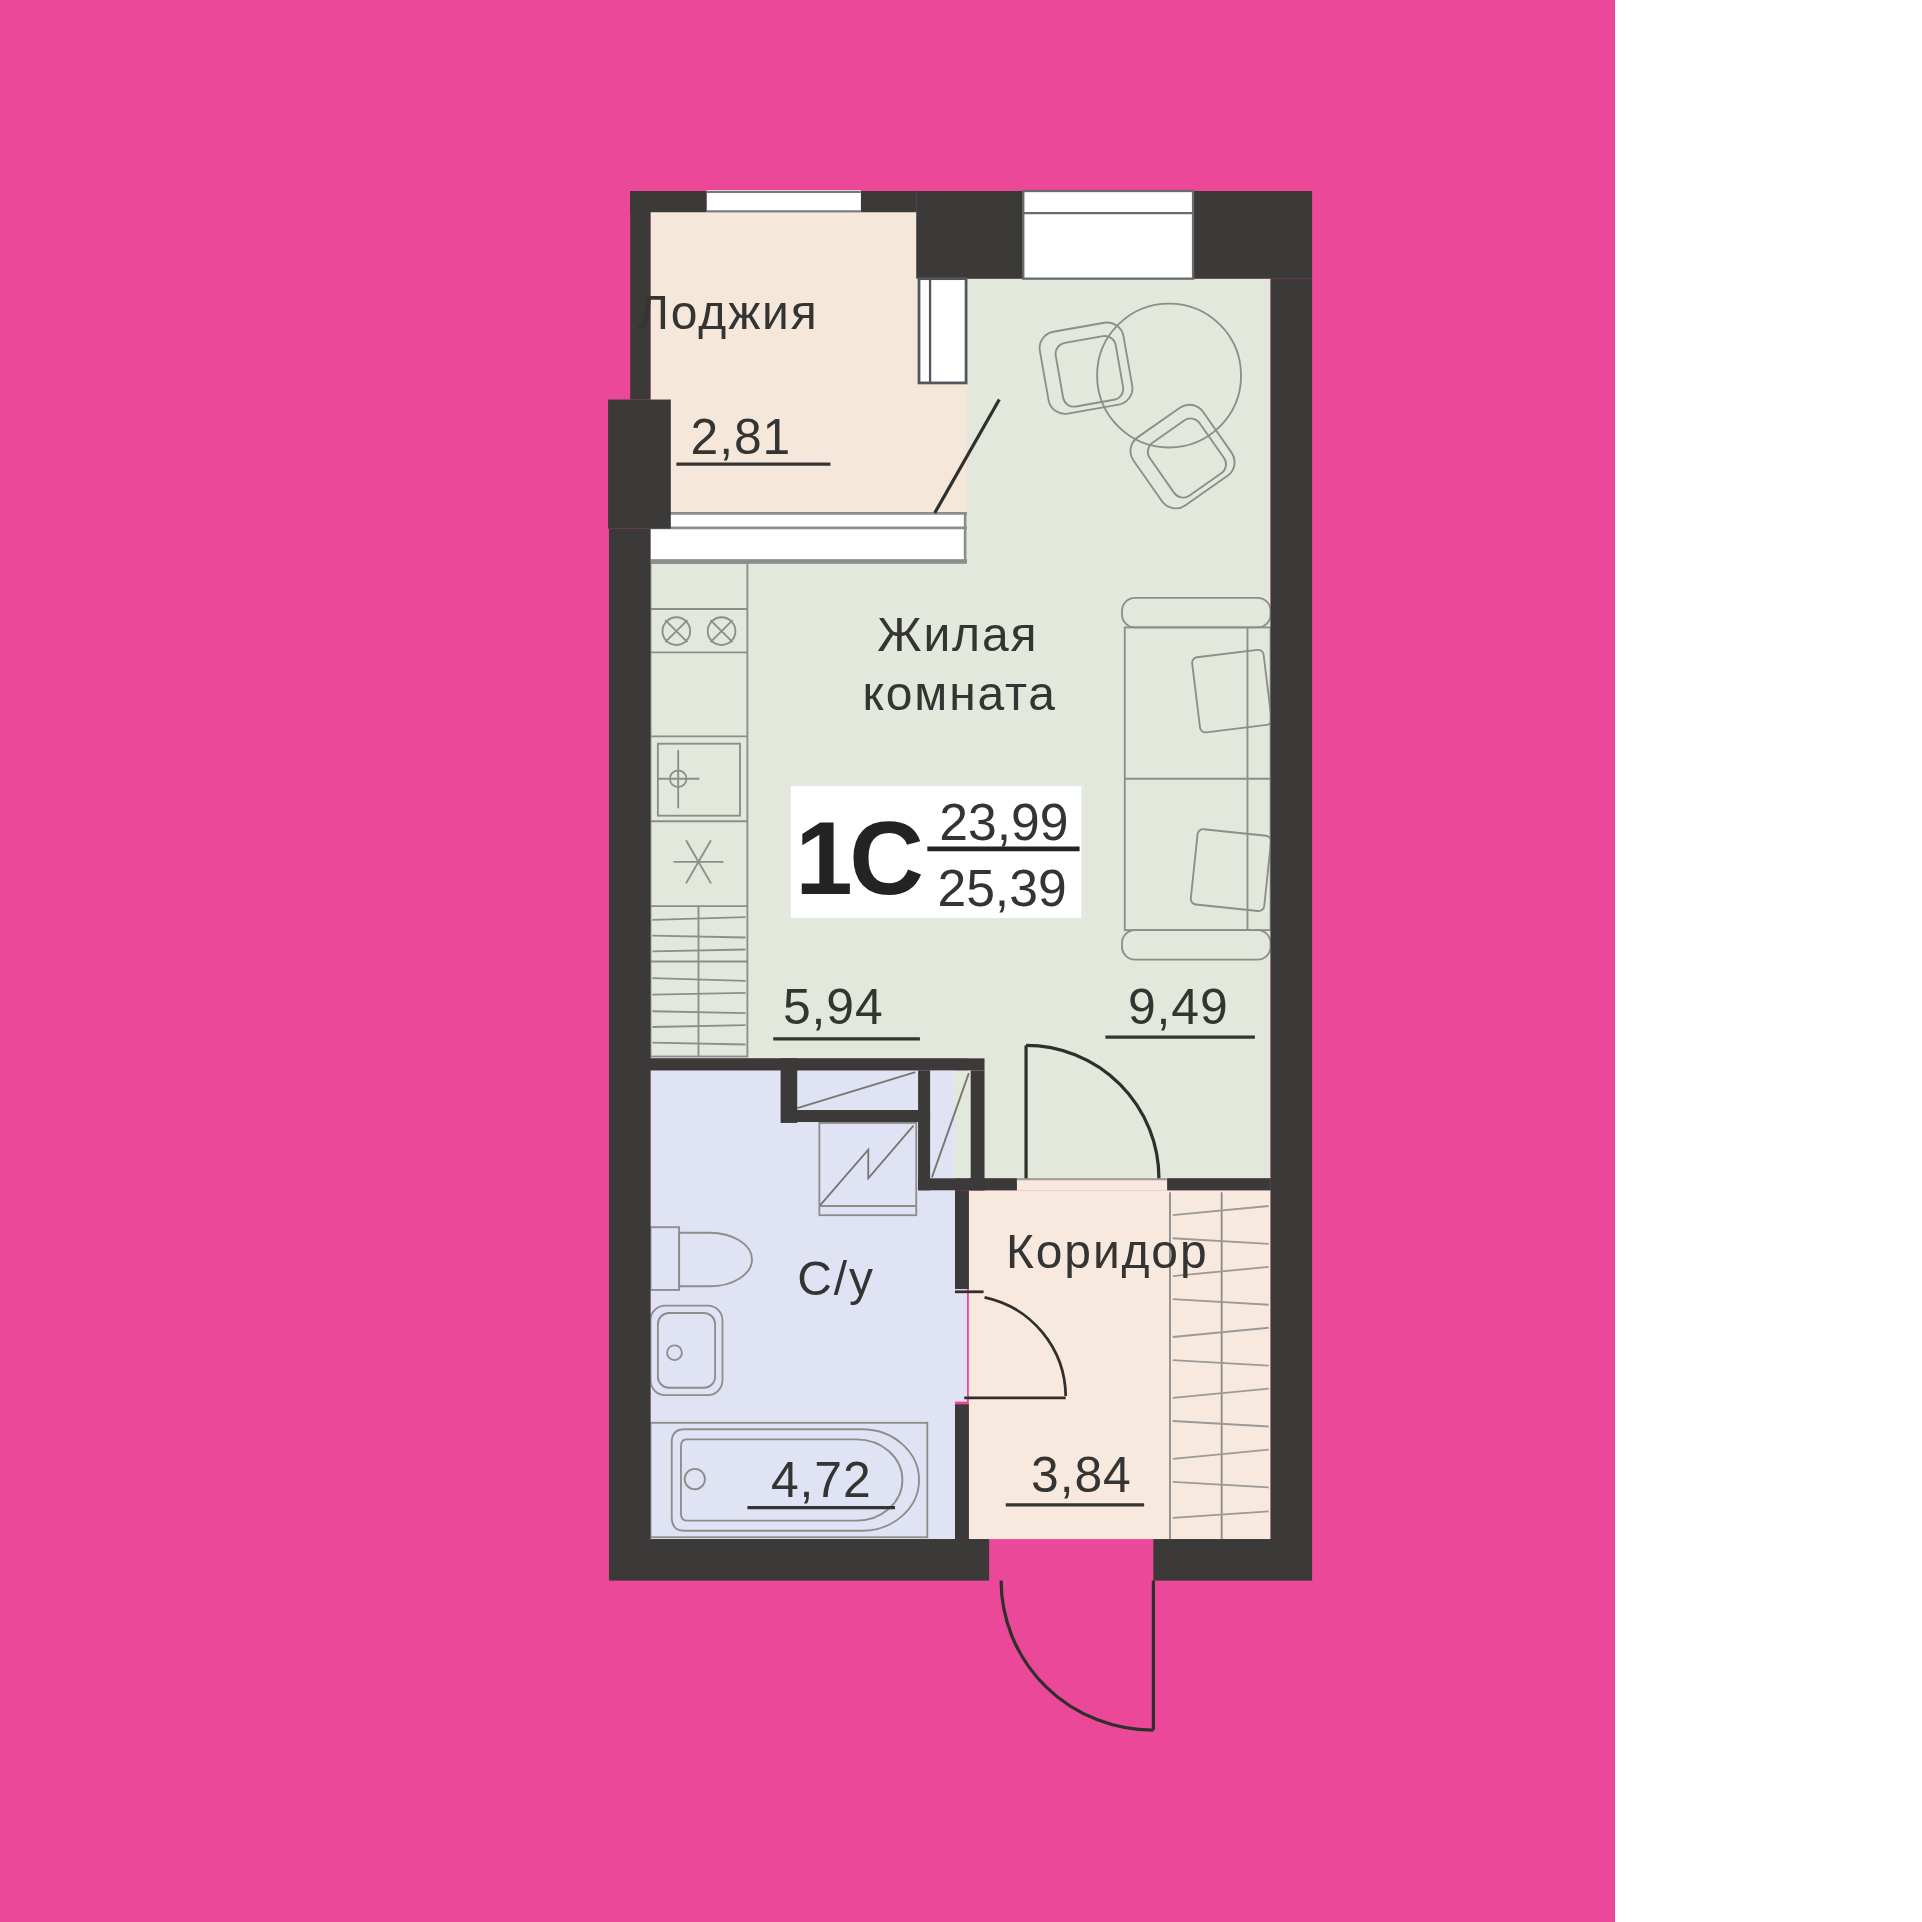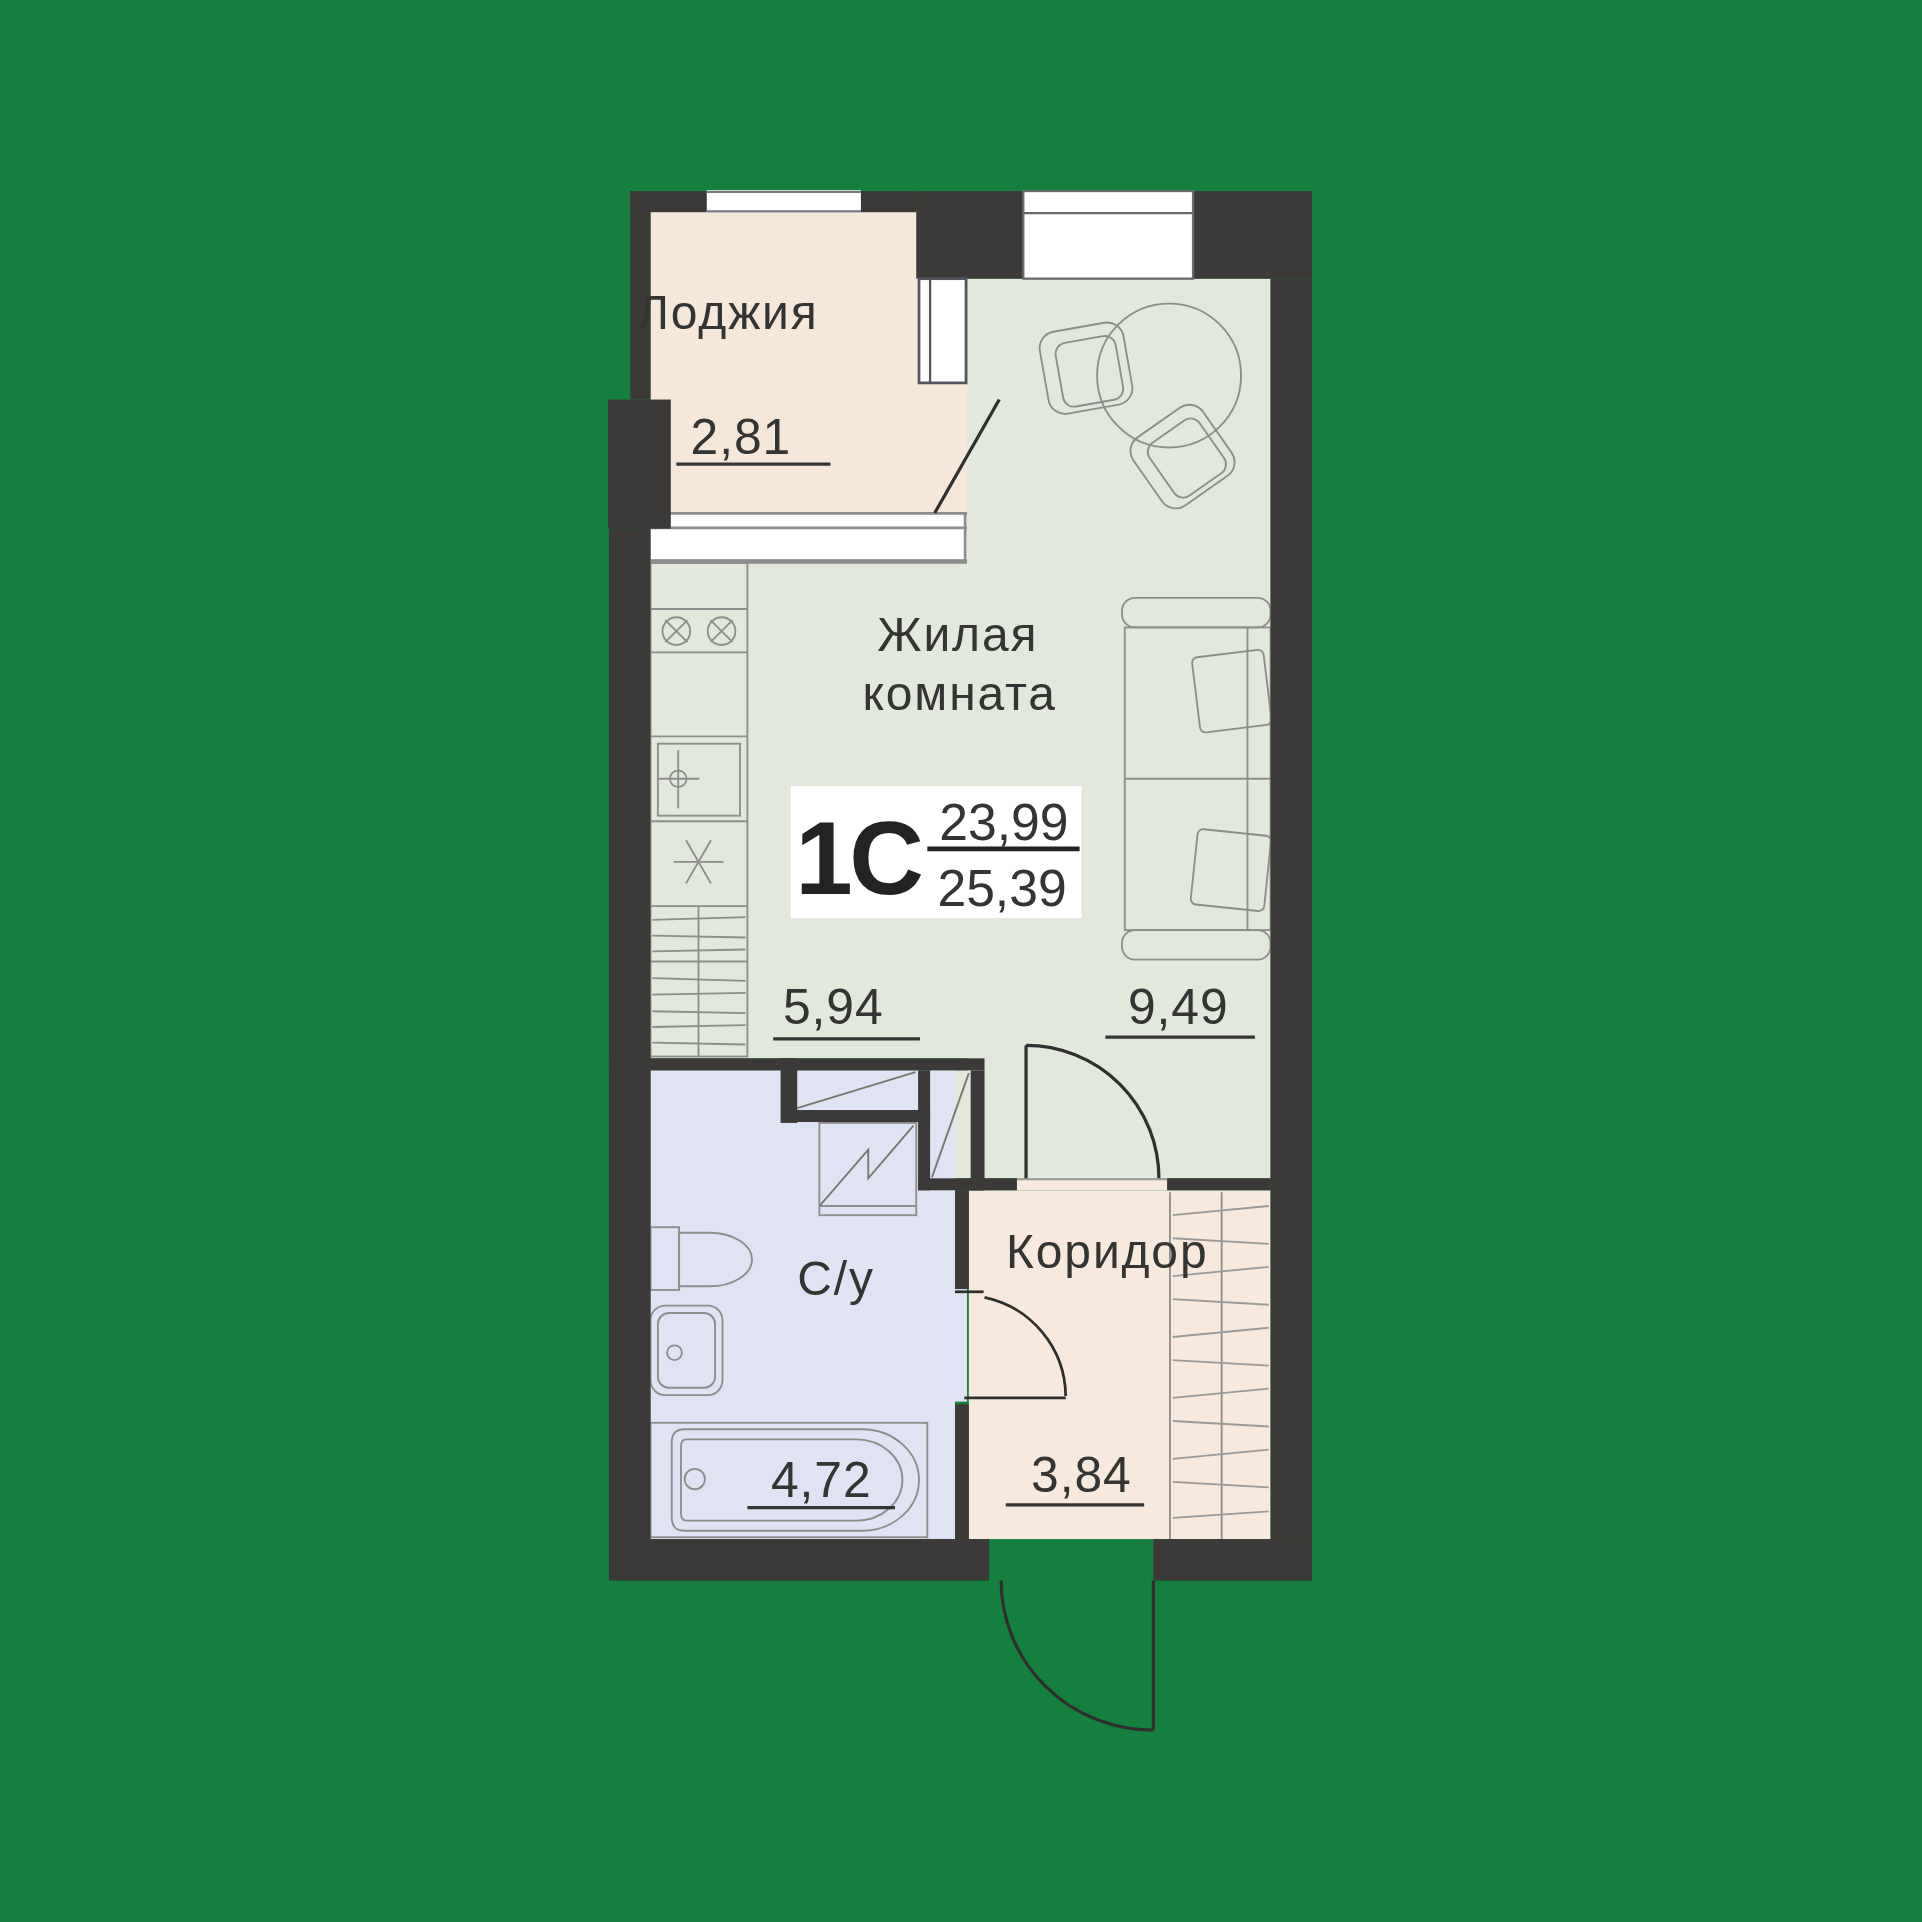--- a/index.html
+++ b/index.html
@@ -1,16 +1,16 @@
 <!DOCTYPE html>
 <html style="font-size:14.8px"><head>
 <meta charset="utf-8">
 <style>
   html,body{margin:0;padding:0;background:#ffffff;}
-  .stage{position:relative;width:1922px;height:1922px;background:#15803d;overflow:hidden;}
+  .stage{position:relative;width:1615px;height:1922px;background:#ec4899;overflow:hidden;}
   svg{display:block;}
   text{font-family:"Liberation Sans",sans-serif;fill:#343432;}
   .room-label{font-size:52px;letter-spacing:2px;}
   .dim{font-size:54px;letter-spacing:1px;}
   .type-label{font-size:112px;font-weight:bold;letter-spacing:-4px;fill:#232321;}
   .frac{font-size:56px;}
 </style>
 </head>
 <body>
 

